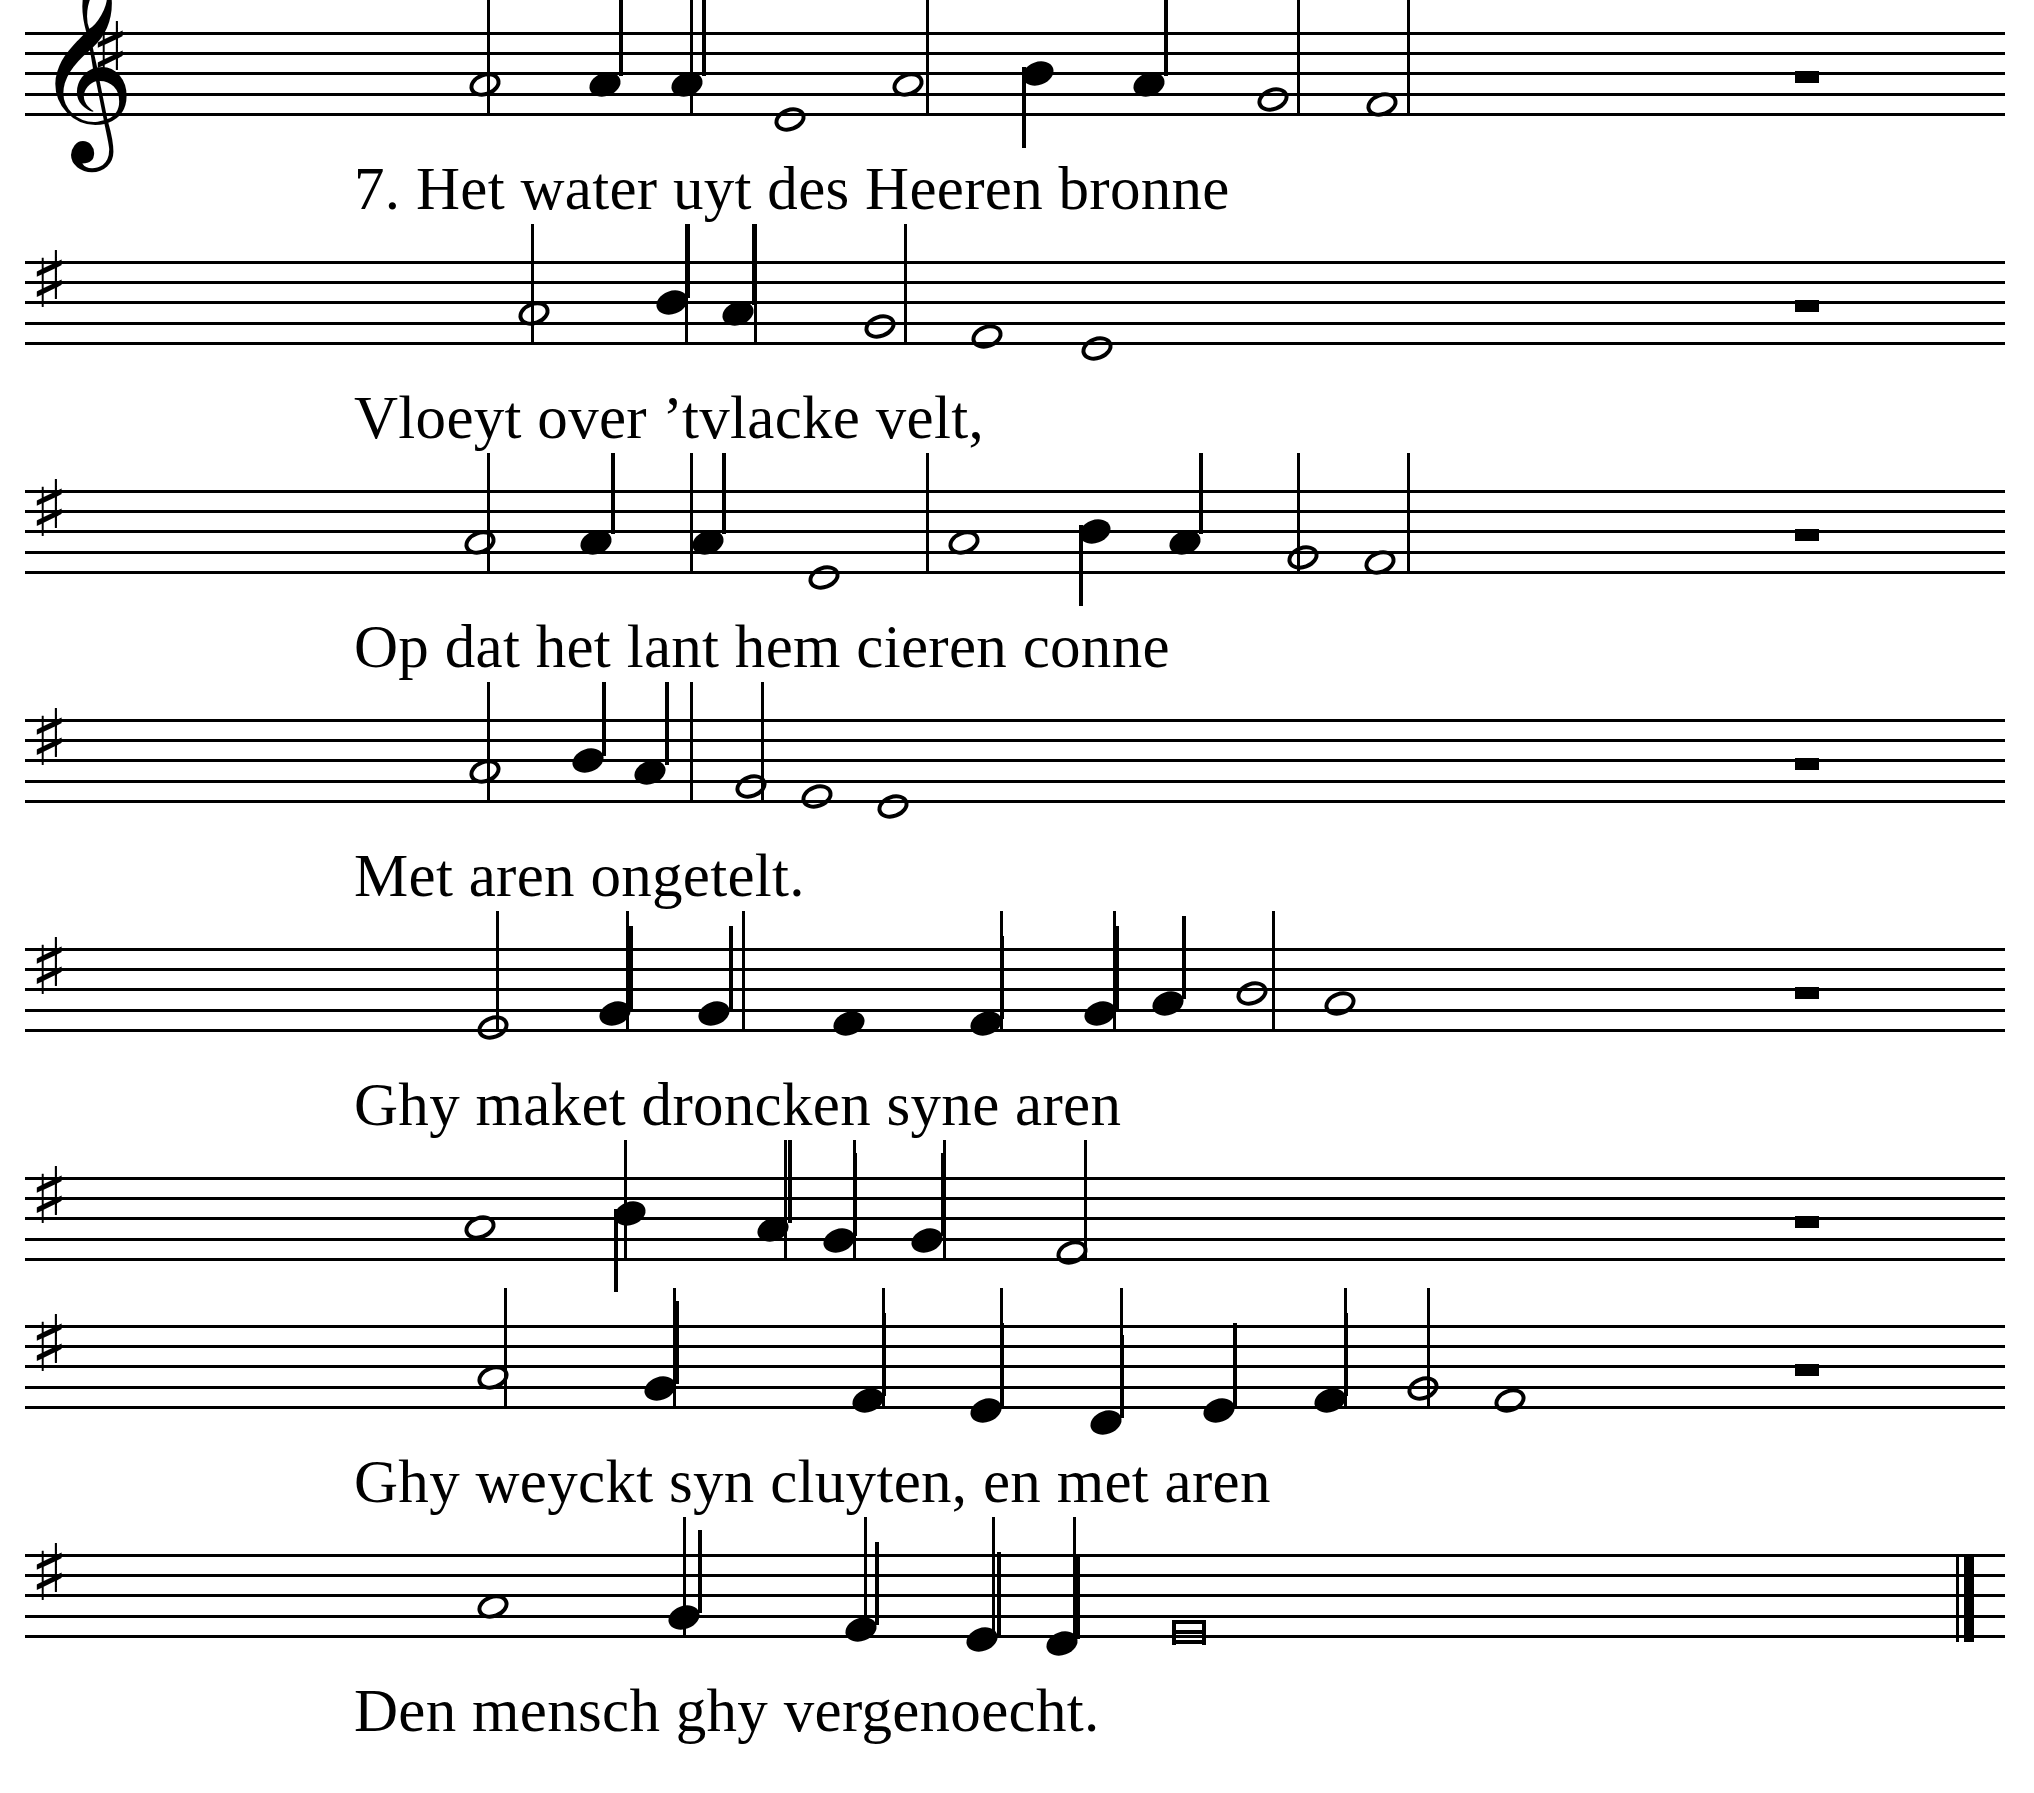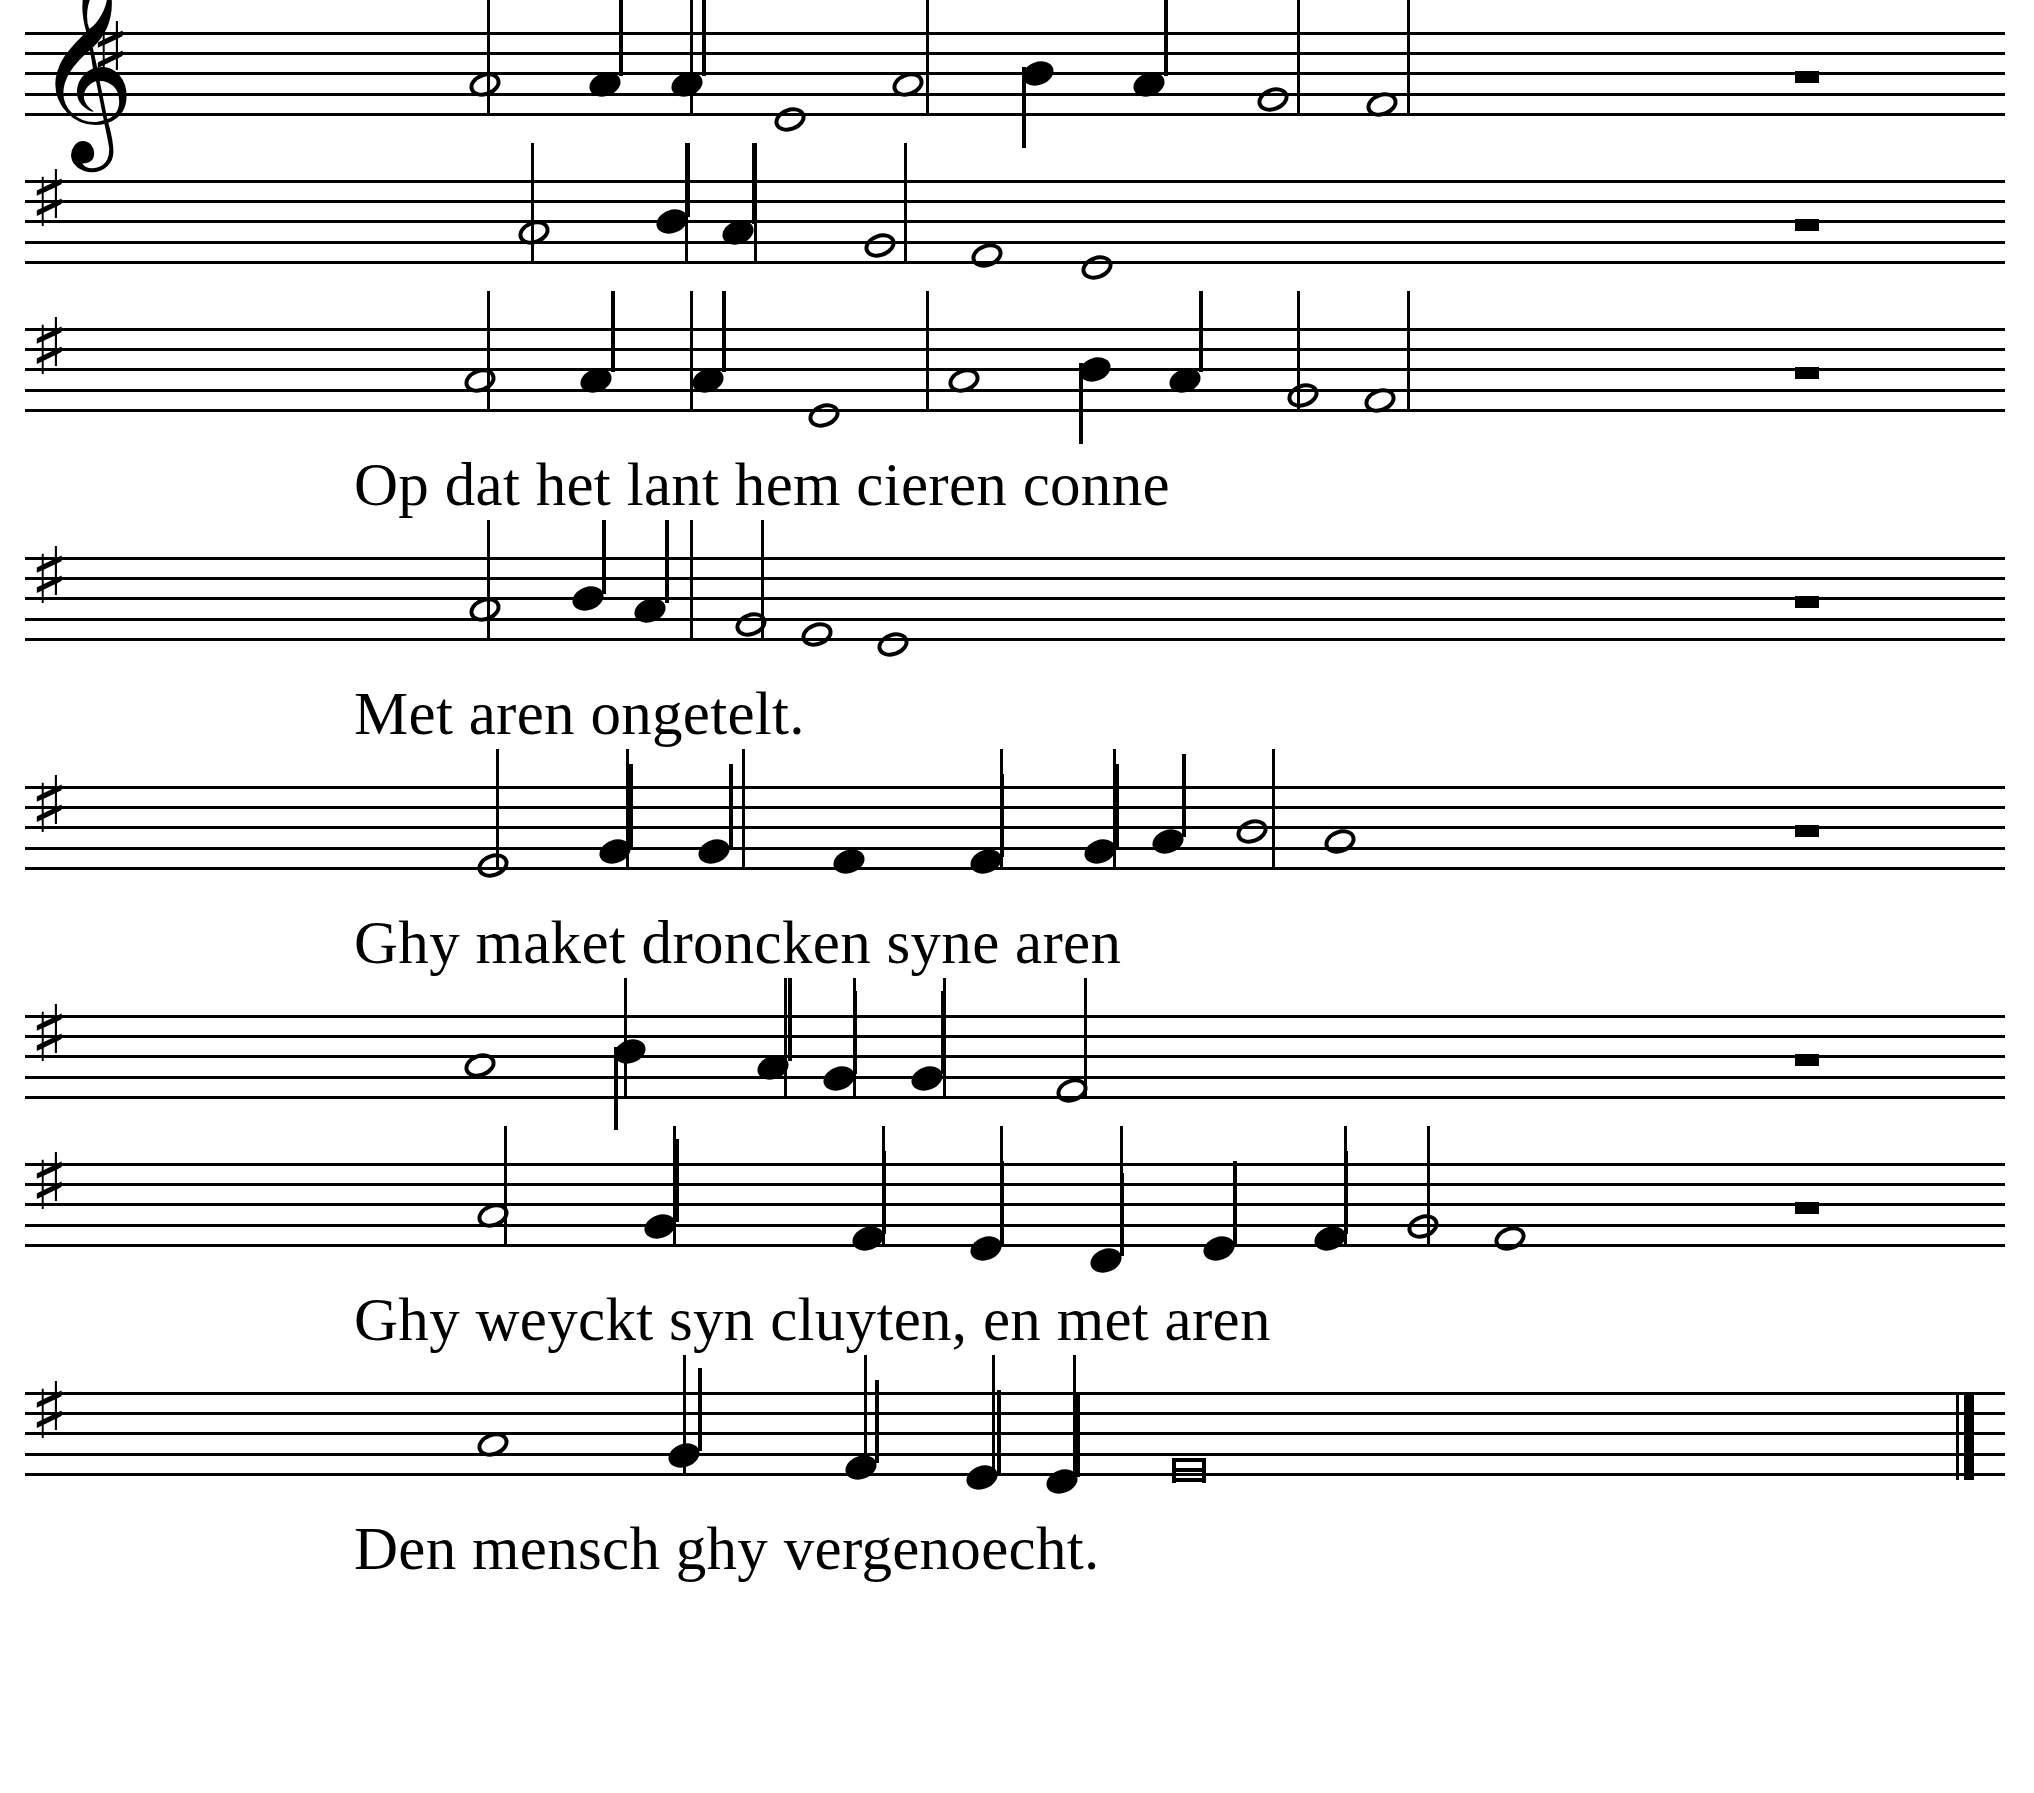--- a/index.html
+++ b/index.html
@@ -180,20 +180,21 @@
       <div class="note hollow" style="left:774px; top:108px;"></div>
       <div class="note hollow" style="left:892px; top:73px;"></div>
       <div class="note filled" style="left:1022px; top:62px;"></div>
       <div class="stem" style="left:1022px; top:67px; height:81px;"></div>
       <div class="note filled" style="left:1133px; top:73px;"></div>
       <div class="stem" style="left:1164px; top:-5px; height:81px;"></div>
       <div class="note hollow" style="left:1257px; top:88px;"></div>
       <div class="note hollow" style="left:1366px; top:93px;"></div>
       <div class="rest" style="left:1795px; top:71px;"></div>
     </div>
+    <div class="lyric first">7. Het water uyt des Heeren bronne</div>
   </div>
 
   <div class="system">
     <div class="staff">
       <div class="lines">
           <i></i>
           <i></i>
           <i></i>
           <i></i>
           <i></i>
@@ -208,20 +209,21 @@
       <div class="note hollow" style="left:518px; top:73px;"></div>
       <div class="note filled" style="left:656px; top:62px;"></div>
       <div class="stem" style="left:686px; top:-5px; height:74px;"></div>
       <div class="note filled" style="left:722px; top:73px;"></div>
       <div class="stem" style="left:752px; top:-5px; height:81px;"></div>
       <div class="note hollow" style="left:864px; top:86px;"></div>
       <div class="note hollow" style="left:971px; top:96px;"></div>
       <div class="note hollow" style="left:1081px; top:108px;"></div>
       <div class="rest" style="left:1795px; top:71px;"></div>
     </div>
+    <div class="lyric">Vloeyt over ’tvlacke velt,</div>
   </div>
 
   <div class="system">
     <div class="staff">
       <div class="lines">
           <i></i>
           <i></i>
           <i></i>
           <i></i>
           <i></i>

